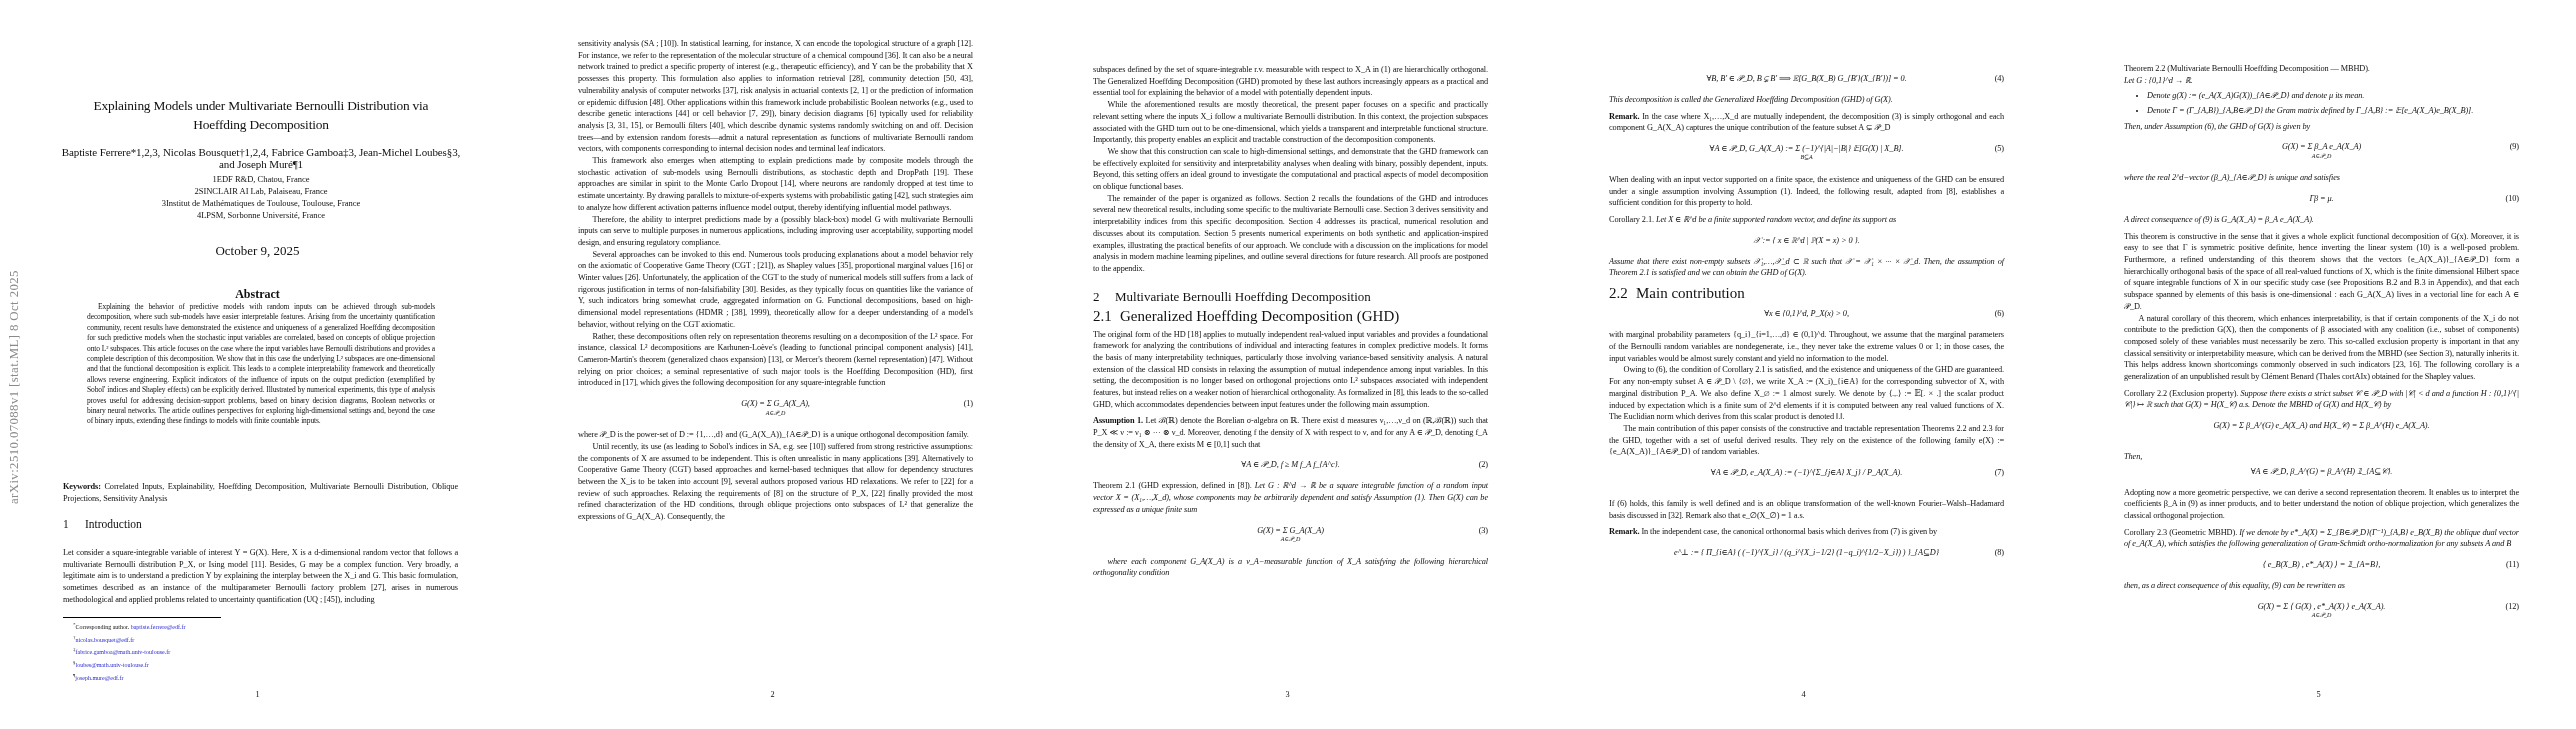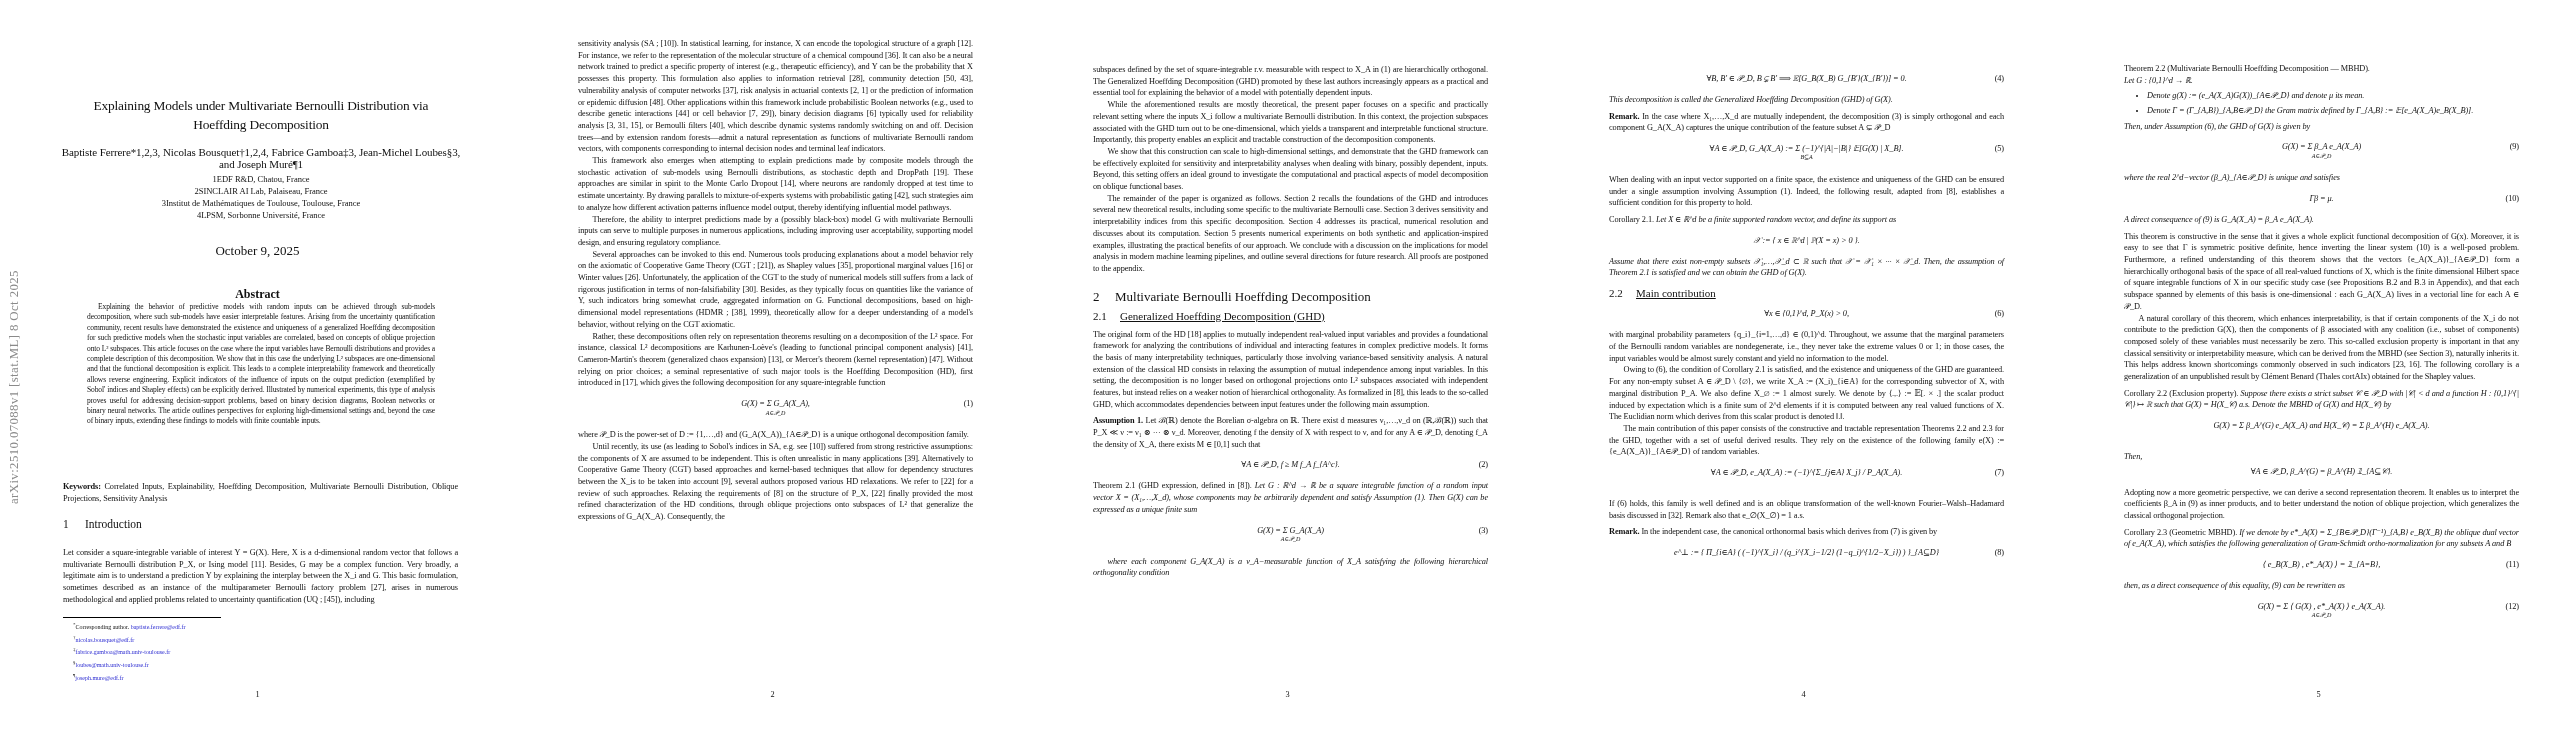--- a/index.html
+++ b/index.html
@@ -13,21 +13,21 @@
   .col .gap { height: 4.9px; }
   .pageno { position: absolute; top: 690px; left: 0; width: 515px; text-align: center; font-size: 8.3px; }
   .it { font-style: italic; }
   .b { font-weight: bold; }
   .eq { position: relative; text-align: center; font-style: italic; margin: 6px 0; height: 18px; line-height: 18px; text-indent: 0; }
   .eq.tall { height: 28px; line-height: 18px; }
   .eq .eqn { position: absolute; right: 0; top: 0; font-style: normal; }
   .eq .sub { display: block; font-size: 6px; line-height: 6px; margin-top: -3.6px; }
   .sec { font-size: 13px; font-weight: normal; margin: 16px 0 8.5px 0; text-indent: 0; letter-spacing: 0; }
   .sec .num { display: inline-block; width: 22px; }
-  .subsec { font-size: 11px; margin: 8.5px 0 6px 0; text-indent: 0; letter-spacing: 0; text-decoration: underline; }
+  .subsec { font-size: 15px; margin: 8.5px 0 6px 0; text-indent: 0; letter-spacing: 0; }
   .subsec .num { display: inline-block; width: 27px; }
   .thm { text-indent: 0 !important; }
   .thm .lbl { font-weight: normal; font-style: normal; }
   .thm .body { font-style: italic; }
   
   .title { position: absolute; top: 96px; left: 36px; width: 450px; text-align: center; font-size: 13.4px; line-height: 19px; letter-spacing: -0.2px; }
   .authors { position: absolute; top: 146px; left: 36px; width: 450px; text-align: center; font-size: 11px; line-height: 12px; letter-spacing: -0.1px; }
   .affils { position: absolute; top: 173px; left: 36px; width: 450px; text-align: center; font-size: 8.5px; line-height: 12px; }
   .affils div { margin: 0; }
   .date { position: absolute; top: 243px; left: 0; width: 515px; text-align: center; font-size: 13px; }

